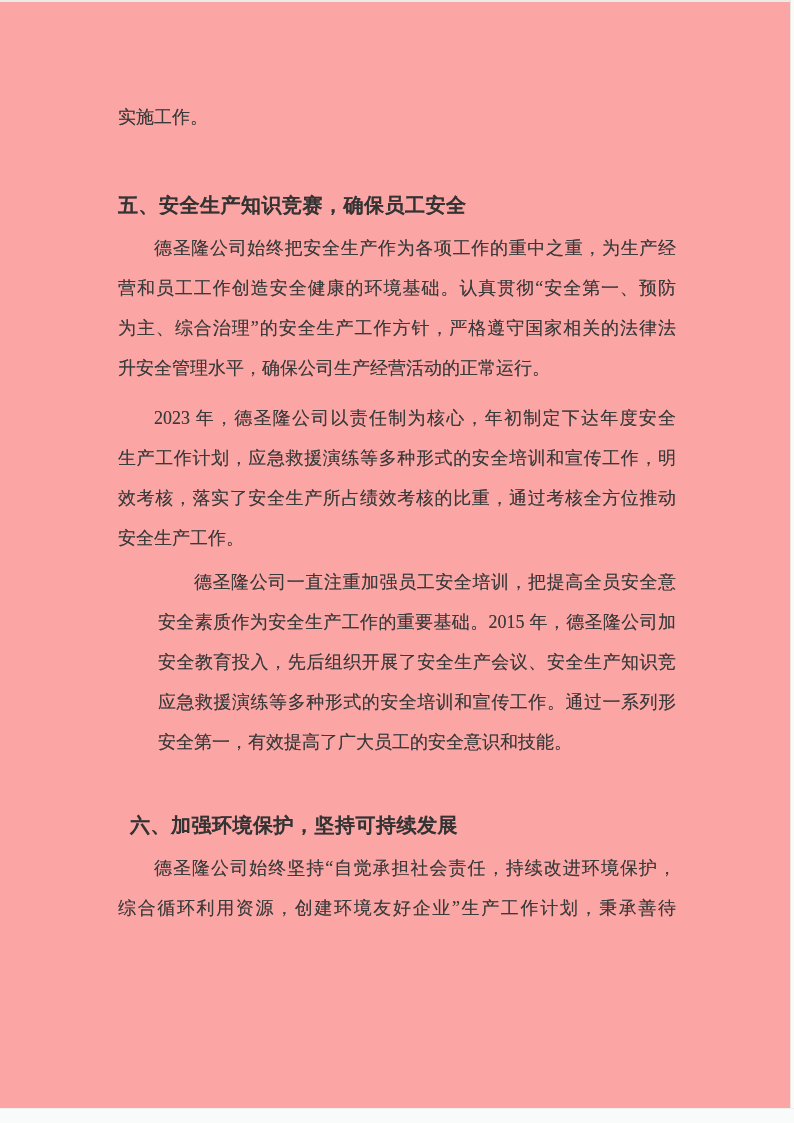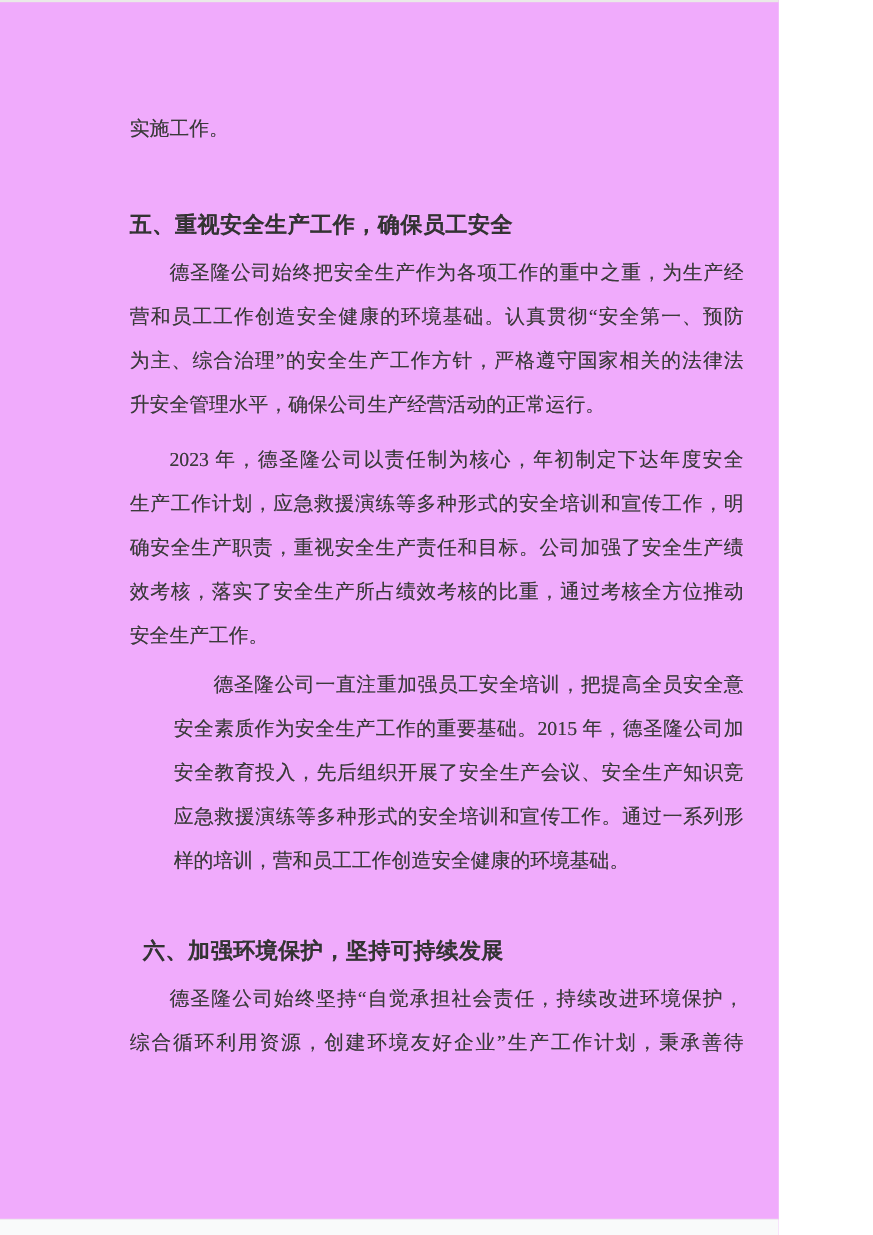--- a/index.html
+++ b/index.html
@@ -7,23 +7,23 @@
     padding: 0;
   }
   body {
     width: 794px;
     height: 1123px;
     background: #ffffff;
     font-family: "Liberation Serif", "DejaVu Serif", serif;
   }
   .page {
     position: relative;
-    width: 708px;
+    width: 794px;
     height: 1123px;
-    background: #f0abfc;
+    background: #fca5a5;
     overflow: hidden;
   }
   
   .scan-top {
     position: absolute;
     left: 0; top: 0;
     width: 100%; height: 2px;
     background: #eaeae7;
   }
   .scan-vline {
@@ -106,43 +106,42 @@
 <body>
 
 <div class="page">
 
   <div class="scan-top"></div>
 
   <div class="text-block">
 
     <div class="line end">实施工作。</div>
 
-    <div class="heading heading-5">五、重视安全生产工作，确保员工安全</div>
+    <div class="heading heading-5">五、安全生产知识竞赛，确保员工安全</div>
 
     <div class="para-1">
       <div class="line just first">德圣隆公司始终把安全生产作为各项工作的重中之重，为生产经</div>
       <div class="line just">营和员工工作创造安全健康的环境基础。认真贯彻“安全第一、预防</div>
       <div class="line just">为主、综合治理”的安全生产工作方针，严格遵守国家相关的法律法</div>
       <div class="line end">升安全管理水平，确保公司生产经营活动的正常运行。</div>
     </div>
 
     <div class="para-2">
       <div class="line just first">2023 年，德圣隆公司以责任制为核心，年初制定下达年度安全</div>
       <div class="line just">生产工作计划，应急救援演练等多种形式的安全培训和宣传工作，明</div>
-      <div class="line just">确安全生产职责，重视安全生产责任和目标。公司加强了安全生产绩</div>
       <div class="line just">效考核，落实了安全生产所占绩效考核的比重，通过考核全方位推动</div>
       <div class="line end">安全生产工作。</div>
     </div>
 
     <div class="para-3">
       <div class="line just first">德圣隆公司一直注重加强员工安全培训，把提高全员安全意识和</div>
       <div class="line just">安全素质作为安全生产工作的重要基础。2015 年，德圣隆公司加大</div>
       <div class="line just">安全教育投入，先后组织开展了安全生产会议、安全生产知识竞赛、</div>
       <div class="line just">应急救援演练等多种形式的安全培训和宣传工作。通过一系列形式多</div>
-      <div class="line end">样的培训，营和员工工作创造安全健康的环境基础。</div>
+      <div class="line end">安全第一，有效提高了广大员工的安全意识和技能。</div>
     </div>
 
     <div class="heading heading-6">六、加强环境保护，坚持可持续发展</div>
 
     <div class="para-4">
       <div class="line just first">德圣隆公司始终坚持“自觉承担社会责任，持续改进环境保护，</div>
       <div class="line just">综合循环利用资源，创建环境友好企业”生产工作计划，秉承善待</div>
     </div>
 
   </div>

